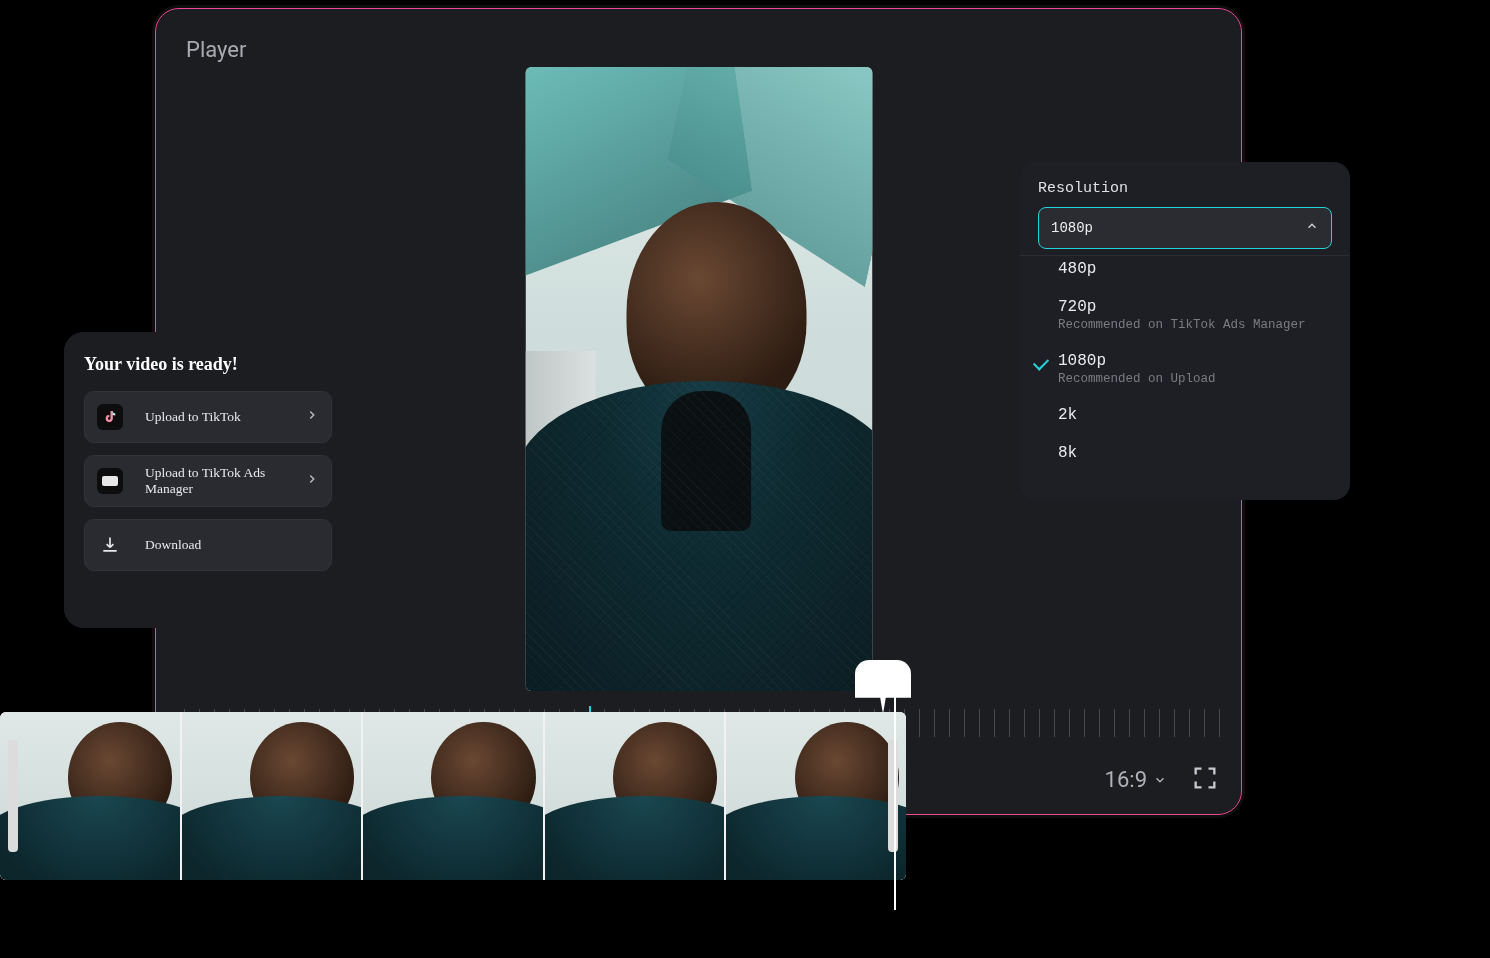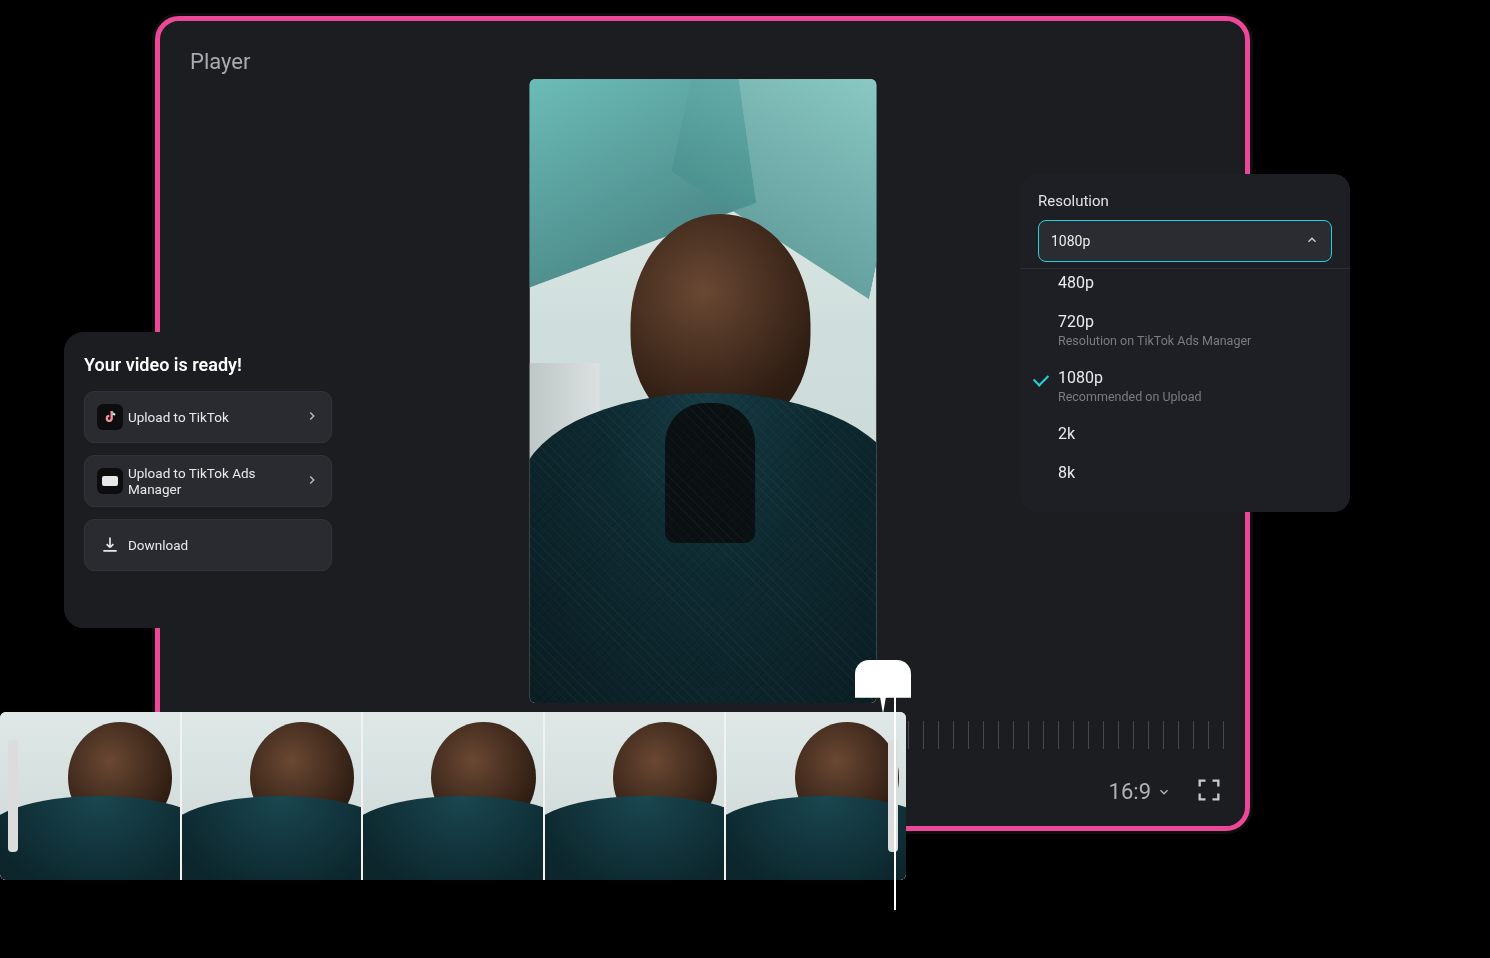--- a/index.html
+++ b/index.html
@@ -9,22 +9,22 @@
     --panel-border:#2d2e33;
     --text:#e6e6e9;
     --muted:#8a8a90;
     --accent:#22d3db;
     --ruler:#6b6c72;
     --card-border-top:#84e6ed;
     --card-border-bottom:#f5b8bd;
   }
   html,body{margin:0;padding:0;background:var(--bg);width:1490px;height:958px;font-family:-apple-system,BlinkMacSystemFont,"Segoe UI",Roboto,Arial,sans-serif;color:var(--text);overflow:hidden;}
   .player-window{
-    position:absolute;left:155px;top:16px;width:1085px;height:805px;
-    background:var(--panel);border-radius:24px;border:5px solid #ec4899;
+    position:absolute;left:155px;top:8px;width:1085px;height:805px;
+    background:var(--panel);border-radius:24px;border:1px solid #ec4899;
     box-shadow:0 0 0 3px rgba(245,230,200,0.06);
     background-clip:padding-box;
   }
   .player-window::before{
     content:"";position:absolute;inset:-4px;border-radius:28px;
     background:linear-gradient(135deg,#efe9d9 0%,#e3c7b8 100%);z-index:-1;opacity:.35;
   }
   .player-title{
     position:absolute;left:30px;top:28px;font-size:22px;color:#a9aab1;font-weight:400;
   }
@@ -55,36 +55,36 @@
   
   .ready-card{
     position:absolute;left:64px;top:332px;width:288px;height:296px;
     background:var(--panel);border-radius:20px;padding:0;
     box-sizing:border-box;
   }
   .ready-card::before{
     content:"";position:absolute;inset:-4px;border-radius:24px;z-index:-1;
     background:linear-gradient(180deg,var(--card-border-top) 0%,#57a7b4 30%,#c87a88 80%,var(--card-border-bottom) 100%);
   }
-  .ready-body{position:absolute;inset:0;background:var(--panel);border-radius:20px;padding:22px 20px;}
+  .ready-body{position:absolute;inset:0;background:var(--panel);border-radius:20px;padding:22px 20px;font-family:Liberation Serif, serif;}
   .ready-title{font-size:18px;font-weight:600;color:#fff;margin-bottom:16px;}
-  .opt{display:flex;align-items:center;gap:5px;background:#2a2b30;border:1px solid #323339;border-radius:10px;height:50px;padding:0 12px;margin-bottom:12px;cursor:pointer;}
+  .opt{display:flex;align-items:center;gap:22px;background:#2a2b30;border:1px solid #323339;border-radius:10px;height:50px;padding:0 12px;margin-bottom:12px;cursor:pointer;}
   .opt .ic{width:26px;height:26px;border-radius:6px;display:flex;align-items:center;justify-content:center;flex:none;}
   .opt .lbl{flex:1;font-size:13.5px;color:#e9e9ec;}
   .opt .chev{color:#bcbcc2;}
   .ic-tiktok{background:#0d0d0d;}
   .ic-tiktok svg{width:16px;height:16px;}
   .ic-adsmgr{background:#0d0d0d;display:flex;align-items:center;justify-content:center;}
   .ic-adsmgr .b{width:16px;height:10px;background:#fff;border-radius:2px;opacity:.9;}
   .ic-download{background:transparent;color:#e9e9ec;}
   .ic-download svg{width:20px;height:20px;}
 
   
   .res-panel{
-    position:absolute;left:1020px;top:174px;width:330px;height:338px;
+    position:absolute;left:1020px;top:162px;width:330px;height:338px;font-family:Liberation Mono, monospace;
   }
   .res-panel::before{
     content:"";position:absolute;inset:-4px;border-radius:20px;z-index:-1;
     background:linear-gradient(180deg,var(--card-border-top) 0%,#56a9b5 35%,#c87c89 85%,var(--card-border-bottom) 100%);
   }
   .res-panel .body{position:absolute;inset:0;background:#1e1f24;border-radius:16px;padding:18px 18px 10px;}
   .res-title{font-size:15px;color:#e0e1e5;margin-bottom:10px;}
   .res-select{height:40px;border:1.5px solid var(--accent);border-radius:8px;background:#2b2c31;display:flex;align-items:center;justify-content:space-between;padding:0 12px;font-size:14px;color:#eee;cursor:pointer;}
   .res-select .chev{color:#cfd0d4;}
   .res-list{margin:6px -18px 0;border-top:1px solid #2c2d32;max-height:230px;overflow:hidden;}
@@ -202,21 +202,21 @@
             <polyline points="6 15 12 9 18 15"></polyline>
           </svg>
       </span>
     </div>
     <div class="res-list" id="res-list">
         <div class="res-item obscured">
           <div class="main">480p</div>
         </div>
         <div class="res-item">
           <div class="main">720p</div>
-          <div class="sub">Resolution on TikTok Ads Manager</div>
+          <div class="sub">Recommended on TikTok Ads Manager</div>
         </div>
         <div class="res-item selected">
           <div class="main">1080p</div>
           <div class="sub">Recommended on Upload</div>
         </div>
         <div class="res-item">
           <div class="main">2k</div>
         </div>
         <div class="res-item">
           <div class="main">8k</div>

